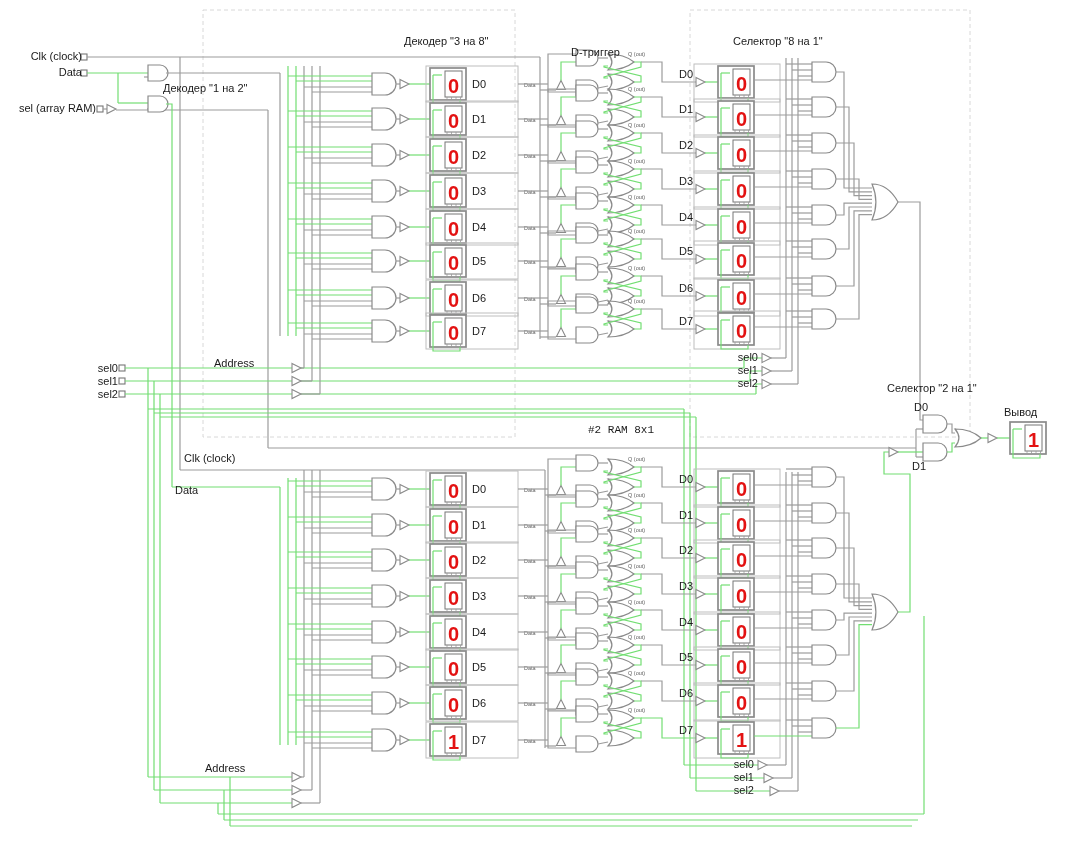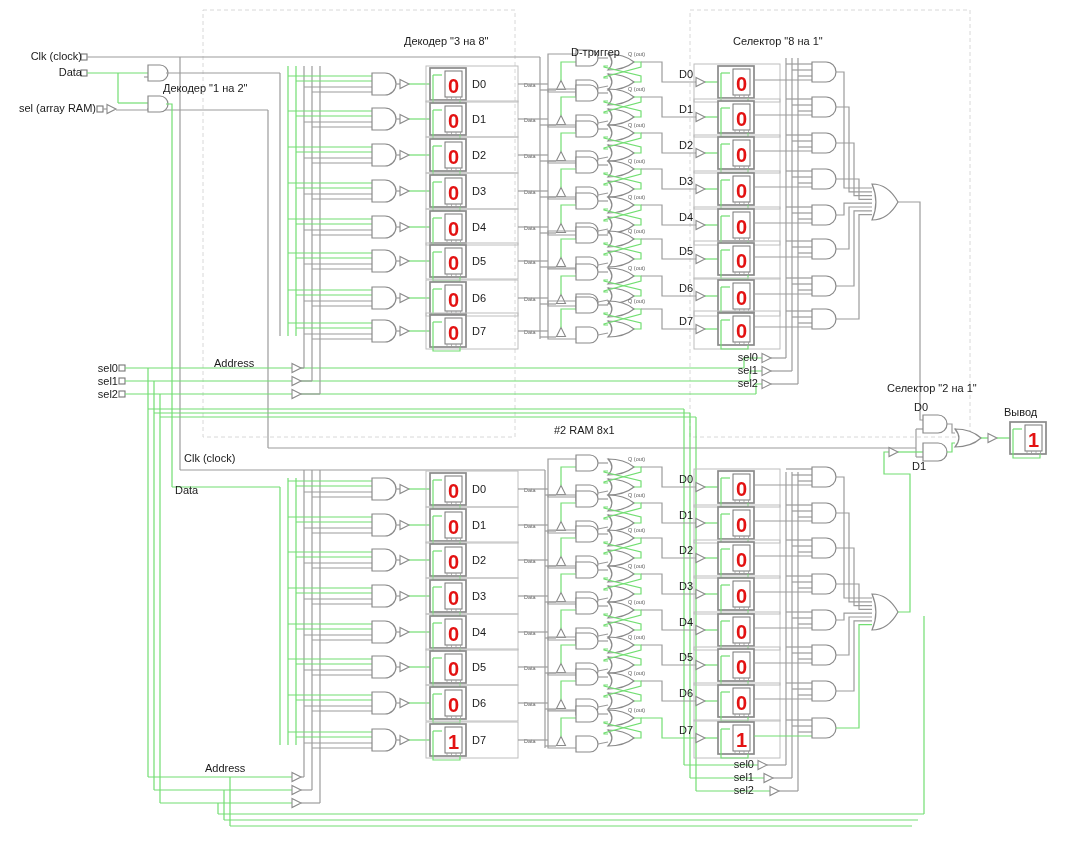--- a/index.html
+++ b/index.html
@@ -1032,21 +1032,21 @@
 
   <div class="lbl" style="left:214px;top:357px;">Address</div>
   <div class="lbl r" style="left:88px;top:362px;width:30px;">sel0</div>
   <div class="lbl r" style="left:88px;top:375px;width:30px;">sel1</div>
   <div class="lbl r" style="left:88px;top:388px;width:30px;">sel2</div>
 
   <div class="lbl r" style="left:720px;top:351px;width:38px;">sel0</div>
   <div class="lbl r" style="left:720px;top:364px;width:38px;">sel1</div>
   <div class="lbl r" style="left:720px;top:377px;width:38px;">sel2</div>
 
-  <div class="lbl" style="left:554px;top:424px;">#2 RAM 8x1</div>
+  <div class="lbl" style="left:588px;top:424px;font-family:Liberation Mono, monospace;">#2 RAM 8x1</div>
   <div class="lbl" style="left:184px;top:452px;">Clk (clock)</div>
   <div class="lbl" style="left:175px;top:484px;">Data</div>
   <div class="lbl" style="left:205px;top:762px;">Address</div>
 
   <div class="lbl r" style="left:716px;top:758px;width:38px;">sel0</div>
   <div class="lbl r" style="left:716px;top:771px;width:38px;">sel1</div>
   <div class="lbl r" style="left:716px;top:784px;width:38px;">sel2</div>
 
   <div class="lbl" style="left:887px;top:382px;">Селектор "2 на 1"</div>
   <div class="lbl" style="left:914px;top:401px;">D0</div>

